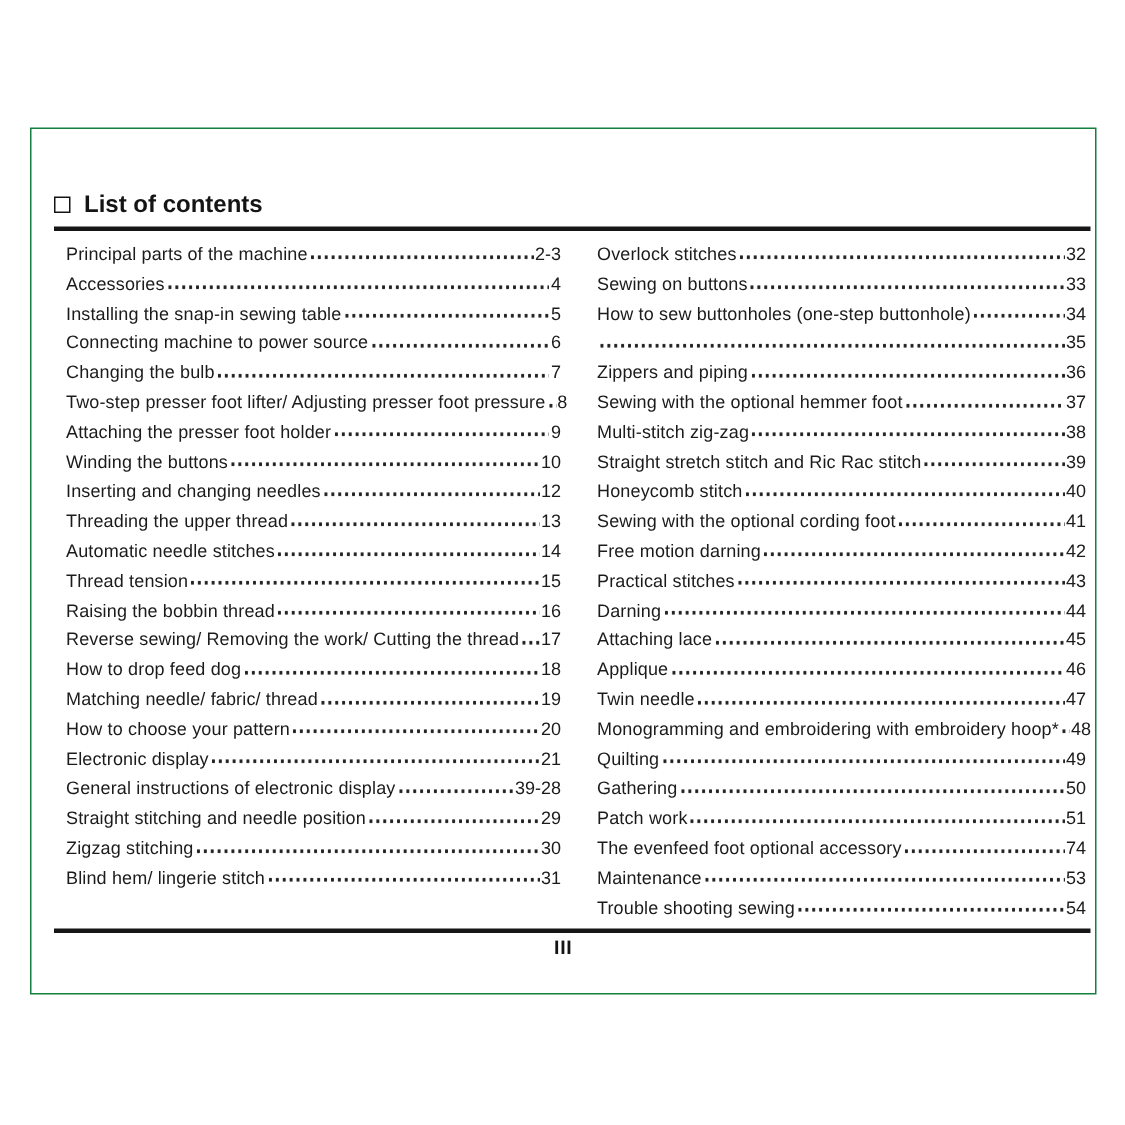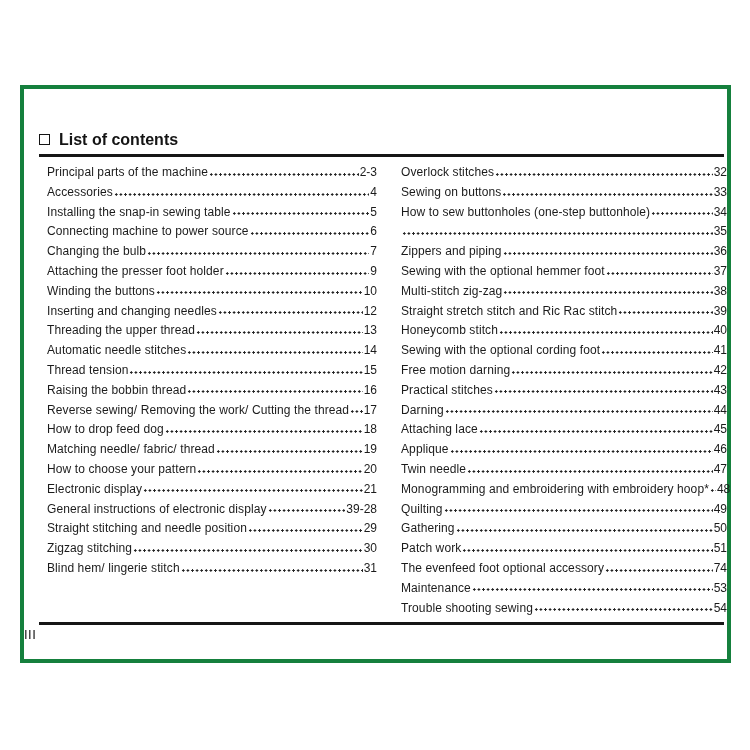--- a/index.html
+++ b/index.html
@@ -8,21 +8,21 @@
     background: #ffffff;
     font-family: "Liberation Sans", sans-serif;
     color: #1b1b1b;
     position: relative;
     overflow: hidden;
   }
   .sheet {
     position: absolute;
     left: 20px; top: 85px;
     width: 711px; height: 578px;
-    border: 4px solid #15803d;
+    border: 1px solid #15803d;
     background: #ffffff;
   }
   .header {
     position: absolute;
     left: 15px; right: 3px; top: 42px;
   }
   .title-row {
     display: flex;
     align-items: center;
     font-weight: bold;
@@ -70,23 +70,23 @@
   .toc-page { flex: 0 0 auto; }
   .bottom-rule {
     position: absolute;
     left: 15px; right: 3px; top: 533px;
     height: 3px;
     background: #161616;
   }
   .page-number {
     position: absolute;
     left: 0; right: 0; top: 538px;
-    text-align: left;
+    text-align: center;
     font-size: 13px;
-    font-weight: normal;
+    font-weight: bold;
     letter-spacing: 0.5px;
     color: #141414;
   }
 </style>
 </head>
 <body>
 
 <div class="sheet">
 
   <div class="header">
@@ -122,20 +122,25 @@
     <span class="toc-dots"></span>
     <span class="toc-page">6</span>
   </div>
 
   <div class="toc-row">
     <span class="toc-label">Changing the bulb</span>
     <span class="toc-dots"></span>
     <span class="toc-page">7</span>
   </div>
 
+  <div class="toc-row">
+    <span class="toc-label">Two-step presser foot lifter/ Adjusting presser foot pressure</span>
+    <span class="toc-dots"></span>
+    <span class="toc-page">8</span>
+  </div>
 
   <div class="toc-row">
     <span class="toc-label">Attaching the presser foot holder</span>
     <span class="toc-dots"></span>
     <span class="toc-page">9</span>
   </div>
 
   <div class="toc-row">
     <span class="toc-label">Winding the buttons</span>
     <span class="toc-dots"></span>

